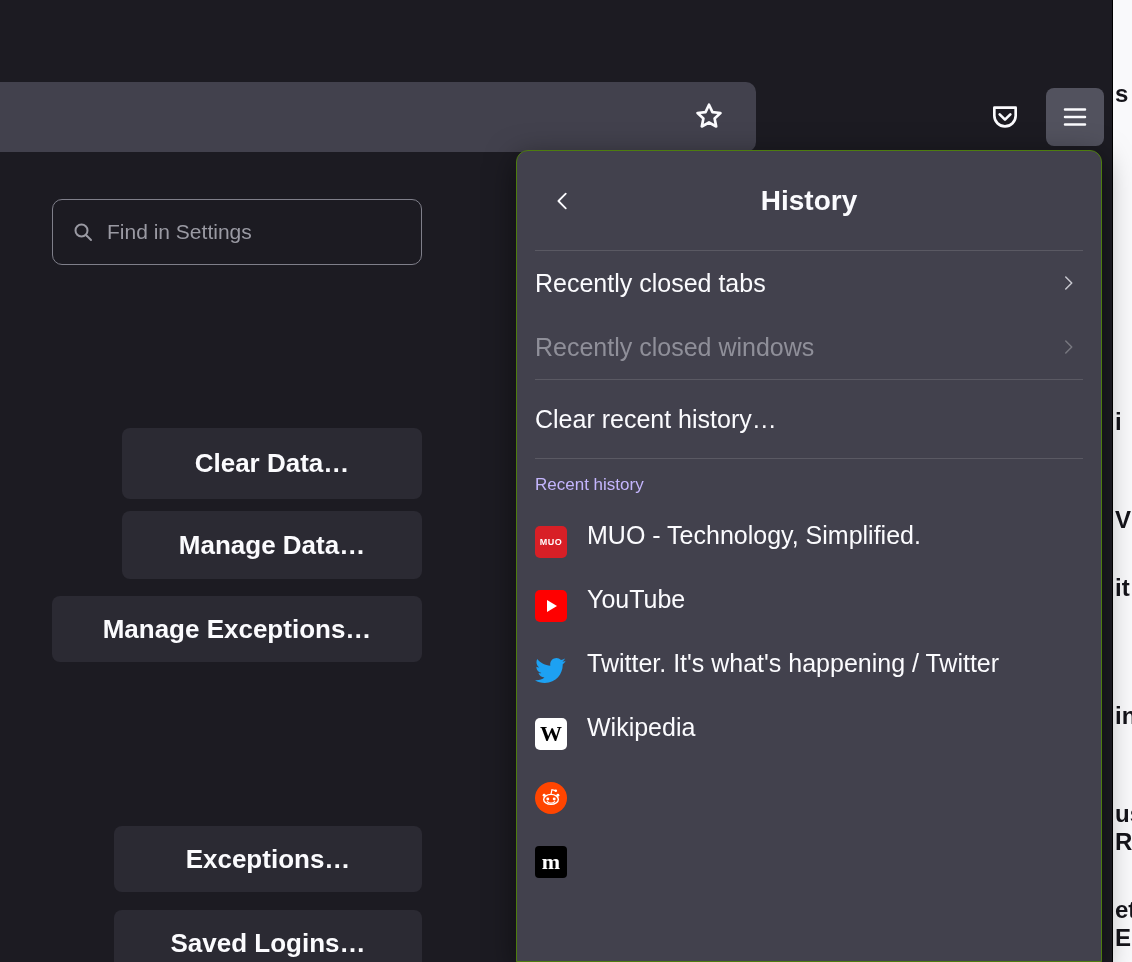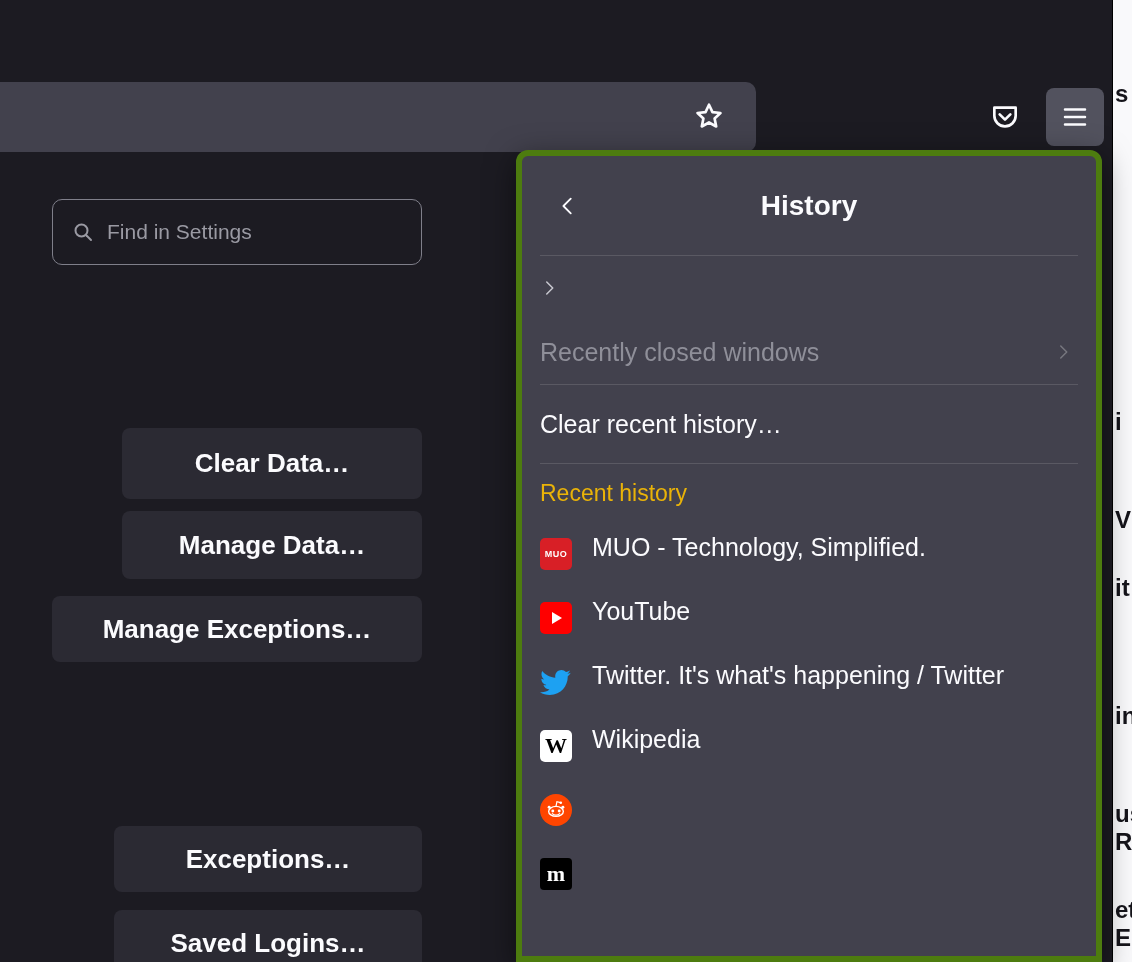--- a/index.html
+++ b/index.html
@@ -81,21 +81,21 @@
     white-space: nowrap;
   }
 
   
   .panel {
     position: absolute;
     left: 516px; top: 150px;
     width: 586px; height: 812px;
     background: #42414d;
     border-radius: 12px 12px 0 0;
-    border: 6px solid #4d7c0f;
+    border: 1px solid #4d7c0f;
     box-shadow: 0 8px 30px rgba(0,0,0,0.5);
     overflow: hidden;
     color: #fbfbfe;
   }
   .panel-header {
     height: 100px;
     position: relative;
     display: flex; align-items: center; justify-content: center;
     border-bottom: 1px solid #5a5963;
     margin: 0 18px;
@@ -112,21 +112,21 @@
     display: flex; align-items: center;
     font-size: 25px;
   }
   .panel-item .label { flex: 1; }
   .panel-item.disabled { color: #8f8f99; }
   .panel-item .chev { margin-right: 6px; }
   .panel-sep { height: 1px; background: #5a5963; margin: 0 18px; }
 
   .panel-subhead {
     padding: 16px 18px 8px 18px;
-    font-size: 23px; color: #eab308;
+    font-size: 17px; color: #c4b5fd;
   }
 
   .hist-item {
     padding: 0 18px;
     height: 64px;
     display: flex; align-items: center; gap: 20px;
     font-size: 25px;
   }
   .favicon {
     width: 32px; height: 32px; border-radius: 5px;
@@ -220,20 +220,21 @@
   <div class="panel-header">
     <div class="panel-back">
       <svg width="22" height="26" viewBox="0 0 24 24">
         <path class="icon-stroke" d="M15 4l-8 8 8 8"></path>
       </svg>
     </div>
     <div class="panel-title">History</div>
   </div>
 
   <div class="panel-item">
+    <span class="label">Recently closed tabs</span>
     <svg class="chev" width="18" height="22" viewBox="0 0 24 24">
       <path class="icon-stroke" d="M9 4l8 8-8 8" style="stroke:#c8c8d0"></path>
     </svg>
   </div>
   <div class="panel-item disabled">
     <span class="label">Recently closed windows</span>
     <svg class="chev" width="18" height="22" viewBox="0 0 24 24">
       <path class="icon-stroke" d="M9 4l8 8-8 8" style="stroke:#77777f"></path>
     </svg>
   </div>

